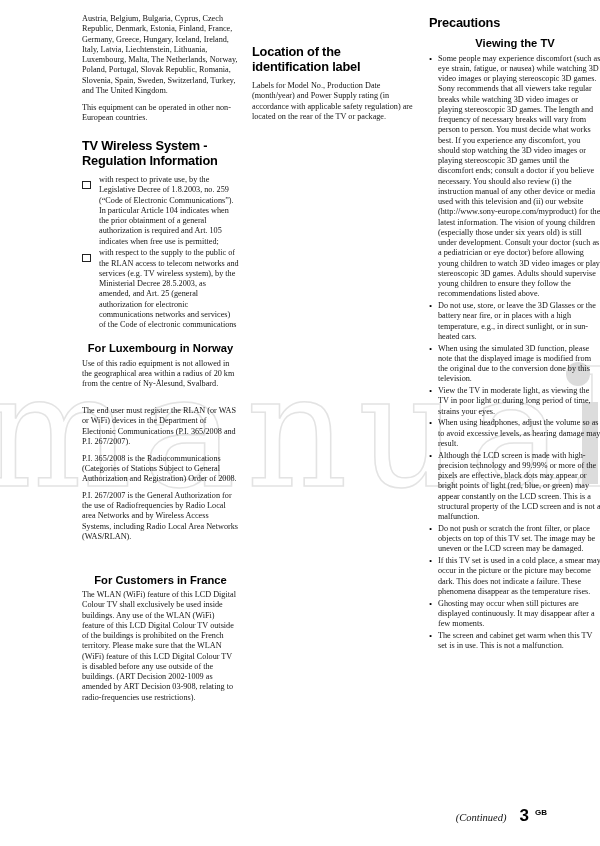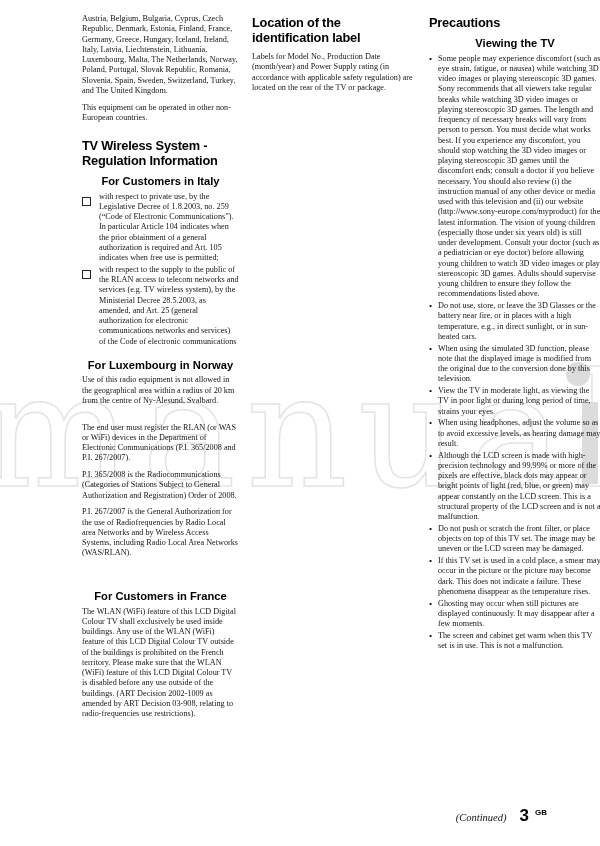--- a/index.html
+++ b/index.html
@@ -36,21 +36,21 @@
   }
   
   .columns {
     position:relative; z-index:1;
     display:flex;
     padding:14px 0 0 54px;
     gap:13px;
   }
   .column { flex:none; }
   .col-1 { width:157px;margin-left:28px; }
-  .col-2 { width:164px; }
+  .col-2 { width:164px;margin-top:29px; }
   .col-3 { width:172px; }
 
   p.body {
     margin:0 0 6.5px 0;
     font-size:8.2px; line-height:1.25;
   }
   .h1 {
     font-family:"Liberation Sans", sans-serif;
     font-weight:bold; font-size:12.8px; line-height:1.18;
     letter-spacing:-0.2px;
@@ -108,21 +108,20 @@
 
   <div class="watermark">manual</div>
   <div class="wm-dot"></div>
   <div class="wm-stem"></div>
 
   <div class="columns" id="columns">
       <div class="column col-1">
         <p class="body">Austria, Belgium, Bulgaria, Cyprus, Czech Republic, Denmark, Estonia, Finland, France, Germany, Greece, Hungary, Iceland, Ireland, Italy, Latvia, Liechtenstein, Lithuania, Luxembourg, Malta, The Netherlands, Norway, Poland, Portugal, Slovak Republic, Romania, Slovenia, Spain, Sweden, Switzerland, Turkey, and The United Kingdom.</p>
         <p class="body">This equipment can be operated in other non-European countries.</p>
         <div class="h1">TV Wireless System - Regulation Information</div>
-        <div class="h2">For Customers in Italy</div>
         <div class="item check">
           <span class="marker"><span class="box"></span></span>
           <span class="item-text">with respect to private use, by the Legislative Decree of 1.8.2003, no. 259 (“Code of Electronic Communications”). In particular Article 104 indicates when the prior obtainment of a general authorization is required and Art. 105 indicates when free use is permitted;</span>
         </div>
         <div class="item check">
           <span class="marker"><span class="box"></span></span>
           <span class="item-text">with respect to the supply to the public of the RLAN access to telecom networks and services (e.g. TV wireless system), by the Ministerial Decree 28.5.2003, as amended, and Art. 25 (general authorization for electronic communications networks and services) of the Code of electronic communications</span>
         </div>
         <div class="h2">For Luxembourg in Norway</div>
         <p class="body">Use of this radio equipment is not allowed in the geographical area within a radius of 20 km from the centre of Ny-Ålesund, Svalbard.</p>

